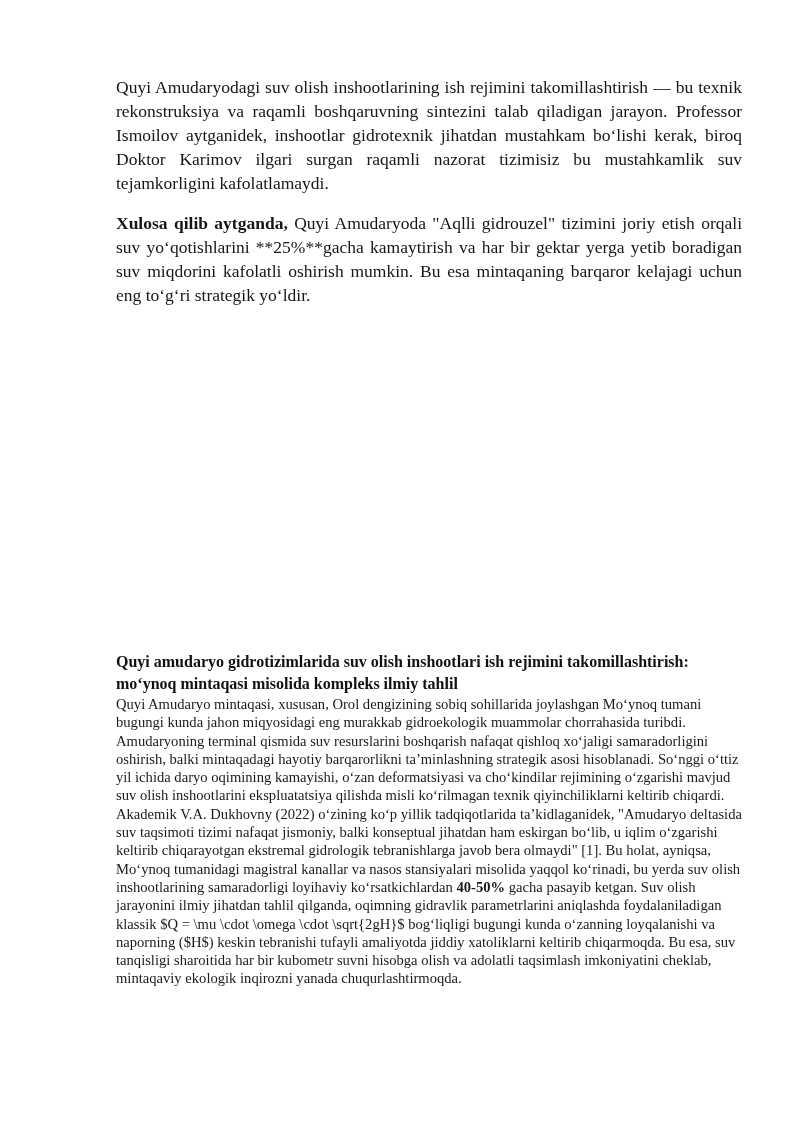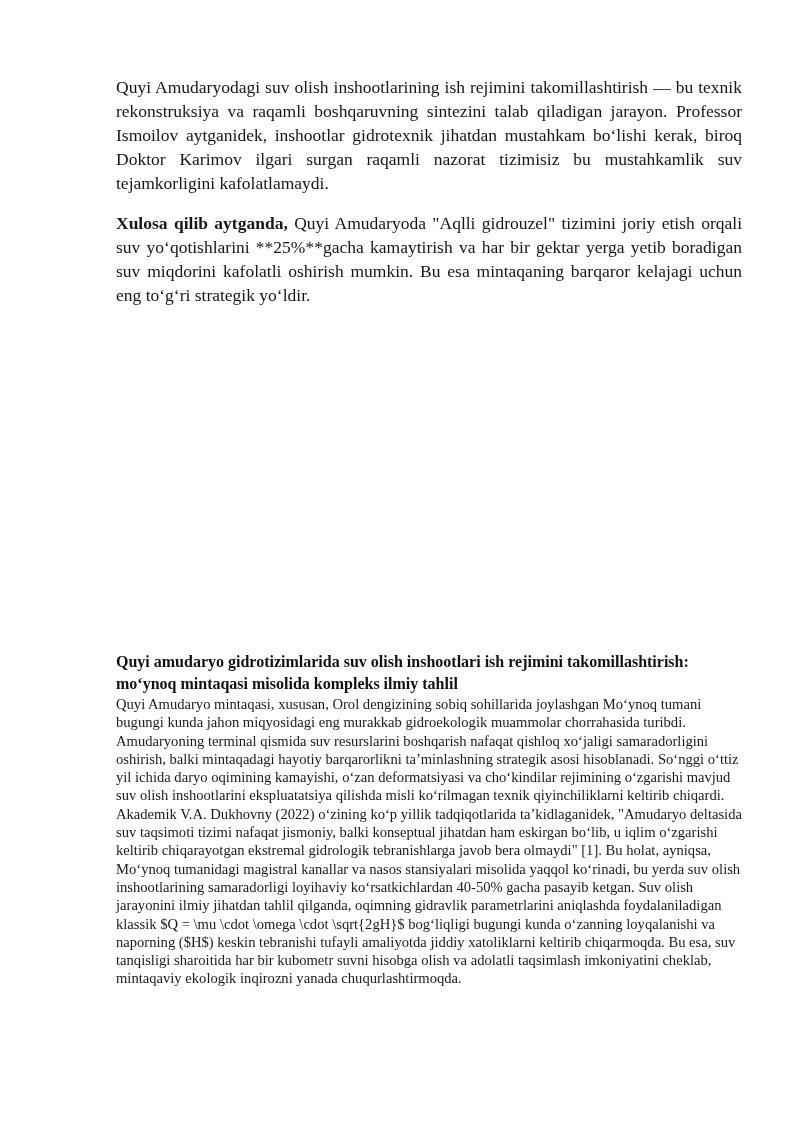--- a/index.html
+++ b/index.html
@@ -44,21 +44,21 @@
     line-height: 22px;
     color: #111111;
     margin-top: 20px;
   }
   .letter-body {
     font-size: 14.6px;
     line-height: 18.3px;
     text-align: left;
     color: #1a1a1a;
   }
-  .letter-body b { font-weight: normal; }
+  .letter-body b { font-weight: bold; }
 </style>
 </head>
 <body>
 
 <div class="page">
   <div class="content">
 
     <p class="para">Quyi Amudaryodagi suv olish inshootlarining ish rejimini takomillashtirish — bu texnik rekonstruksiya va raqamli boshqaruvning sintezini talab qiladigan jarayon. Professor Ismoilov aytganidek, inshootlar gidrotexnik jihatdan mustahkam boʻlishi kerak, biroq Doktor Karimov ilgari surgan raqamli nazorat tizimisiz bu mustahkamlik suv tejamkorligini kafolatlamaydi.</p>
 
     <p class="para para-conclusion"><b>Xulosa qilib aytganda,</b><span> Quyi Amudaryoda "Aqlli gidrouzel" tizimini joriy etish orqali suv yoʻqotishlarini **25%**gacha kamaytirish va har bir gektar yerga yetib boradigan suv miqdorini kafolatli oshirish mumkin. Bu esa mintaqaning barqaror kelajagi uchun eng toʻgʻri strategik yoʻldir.</span></p>

